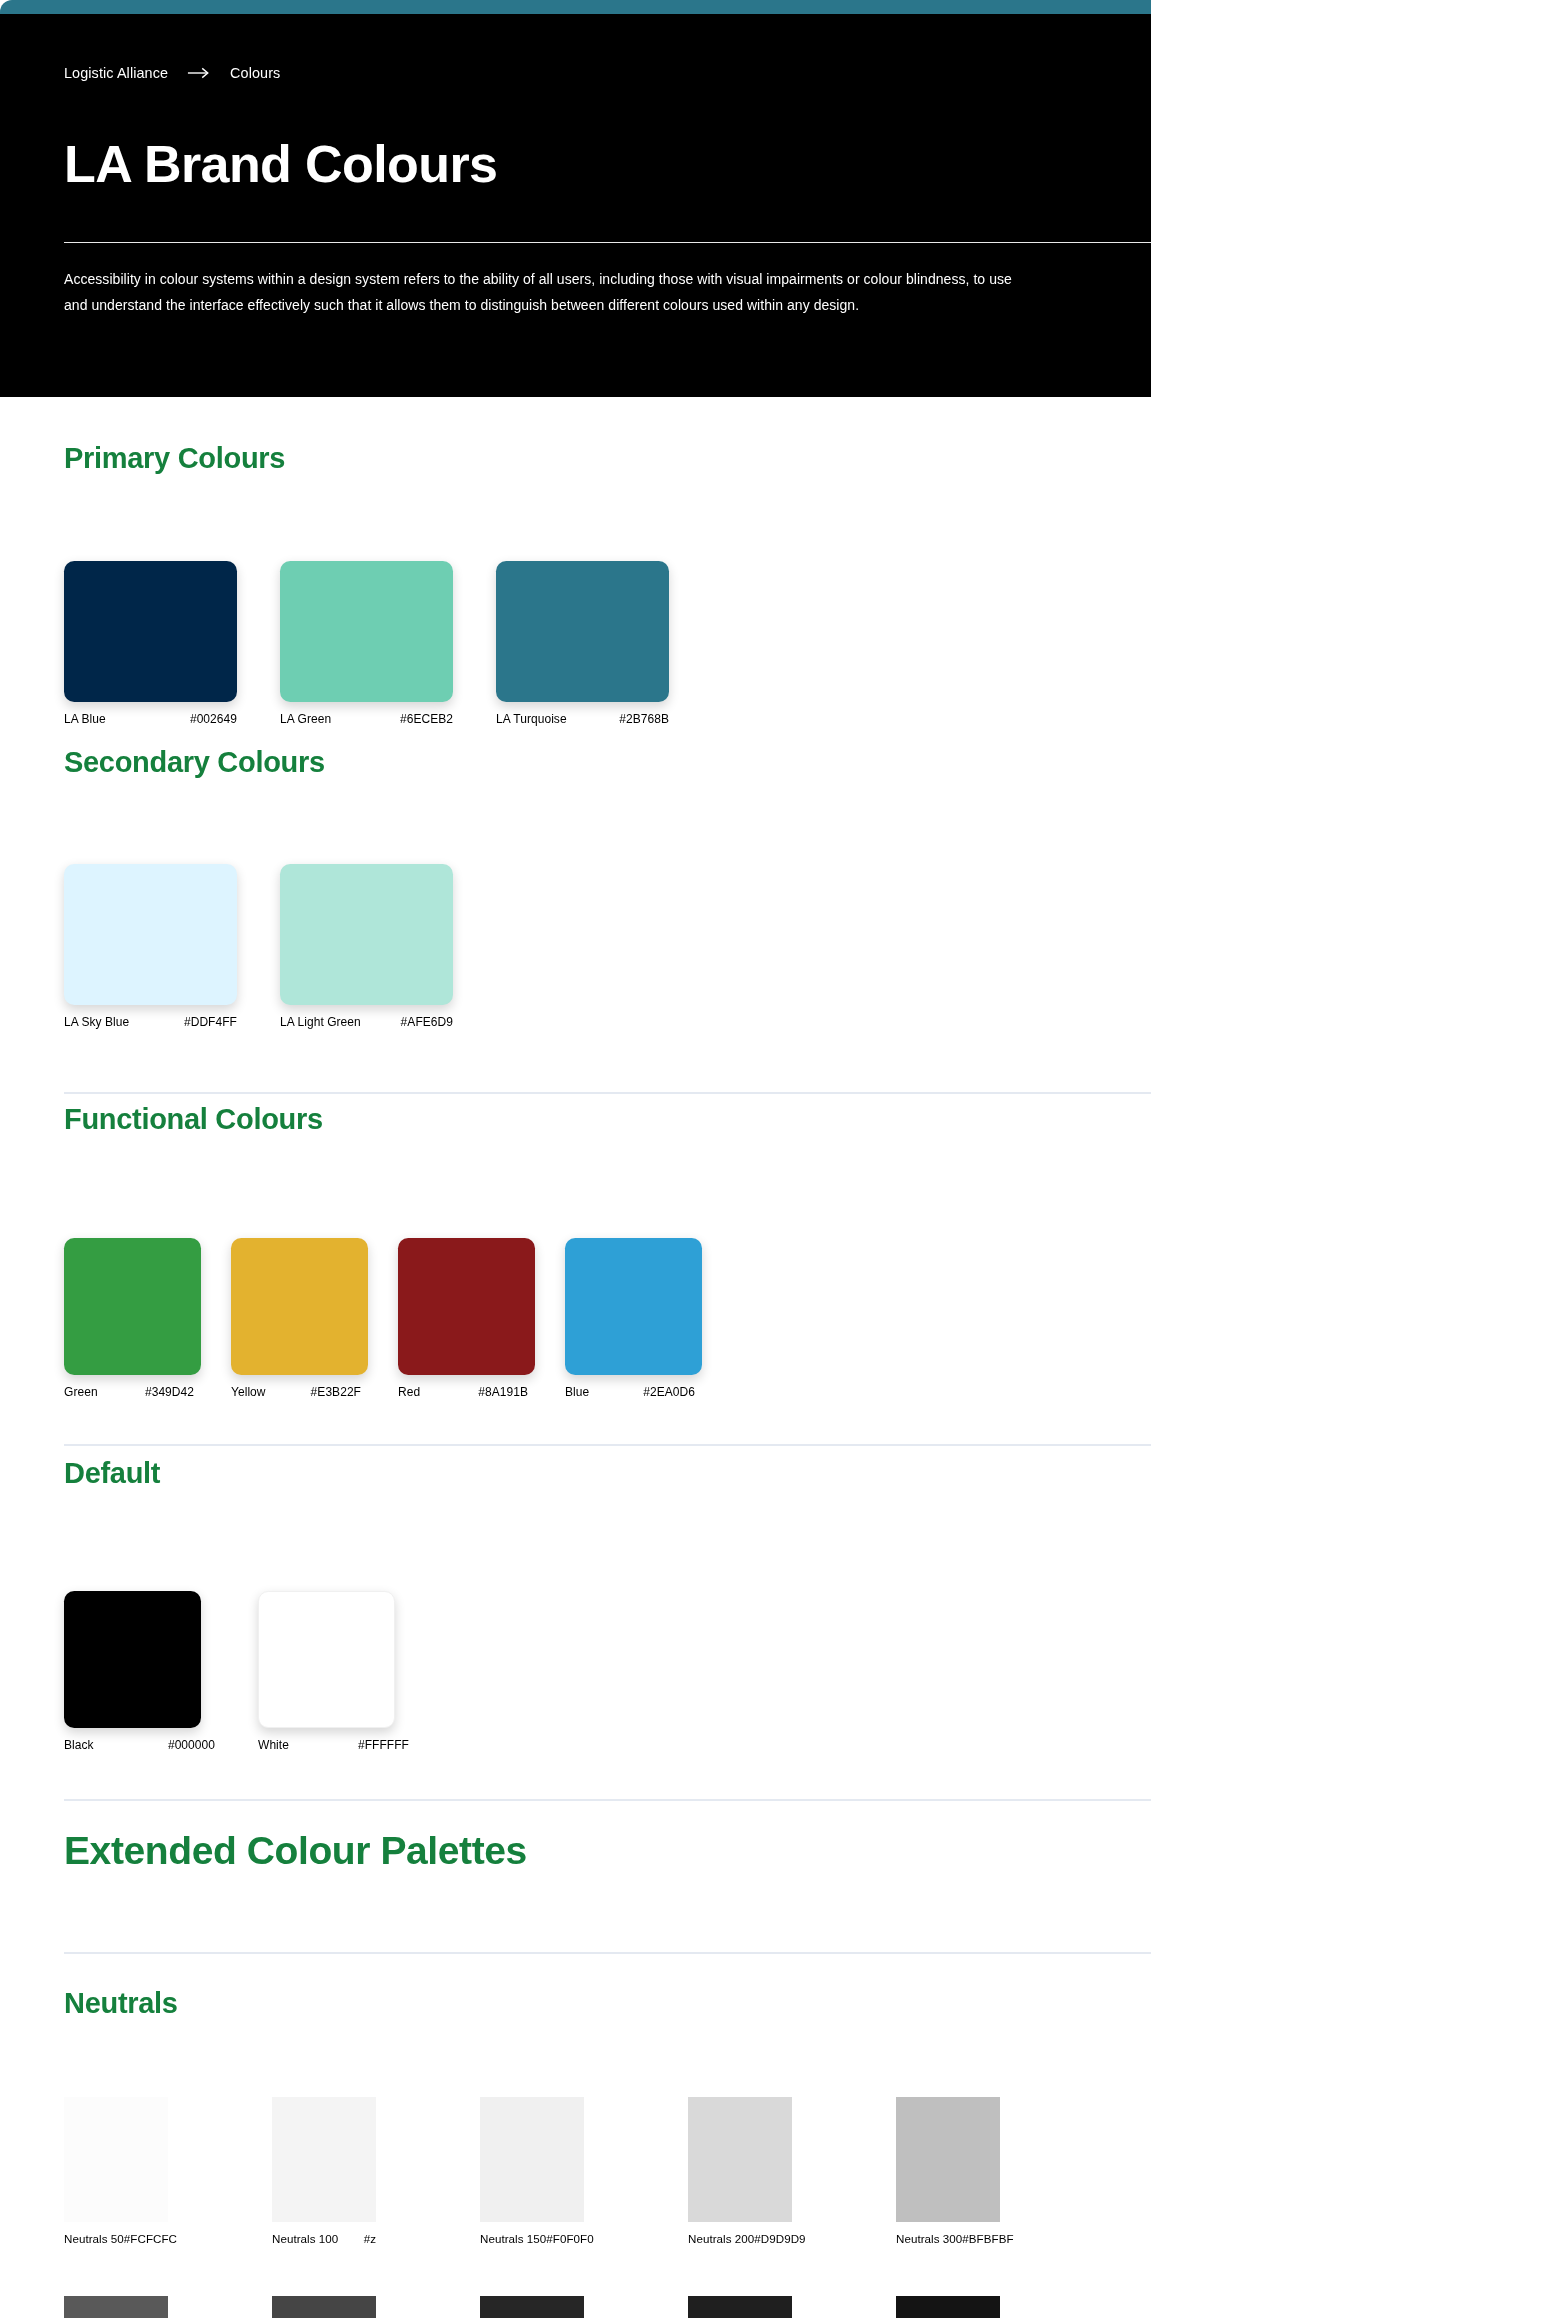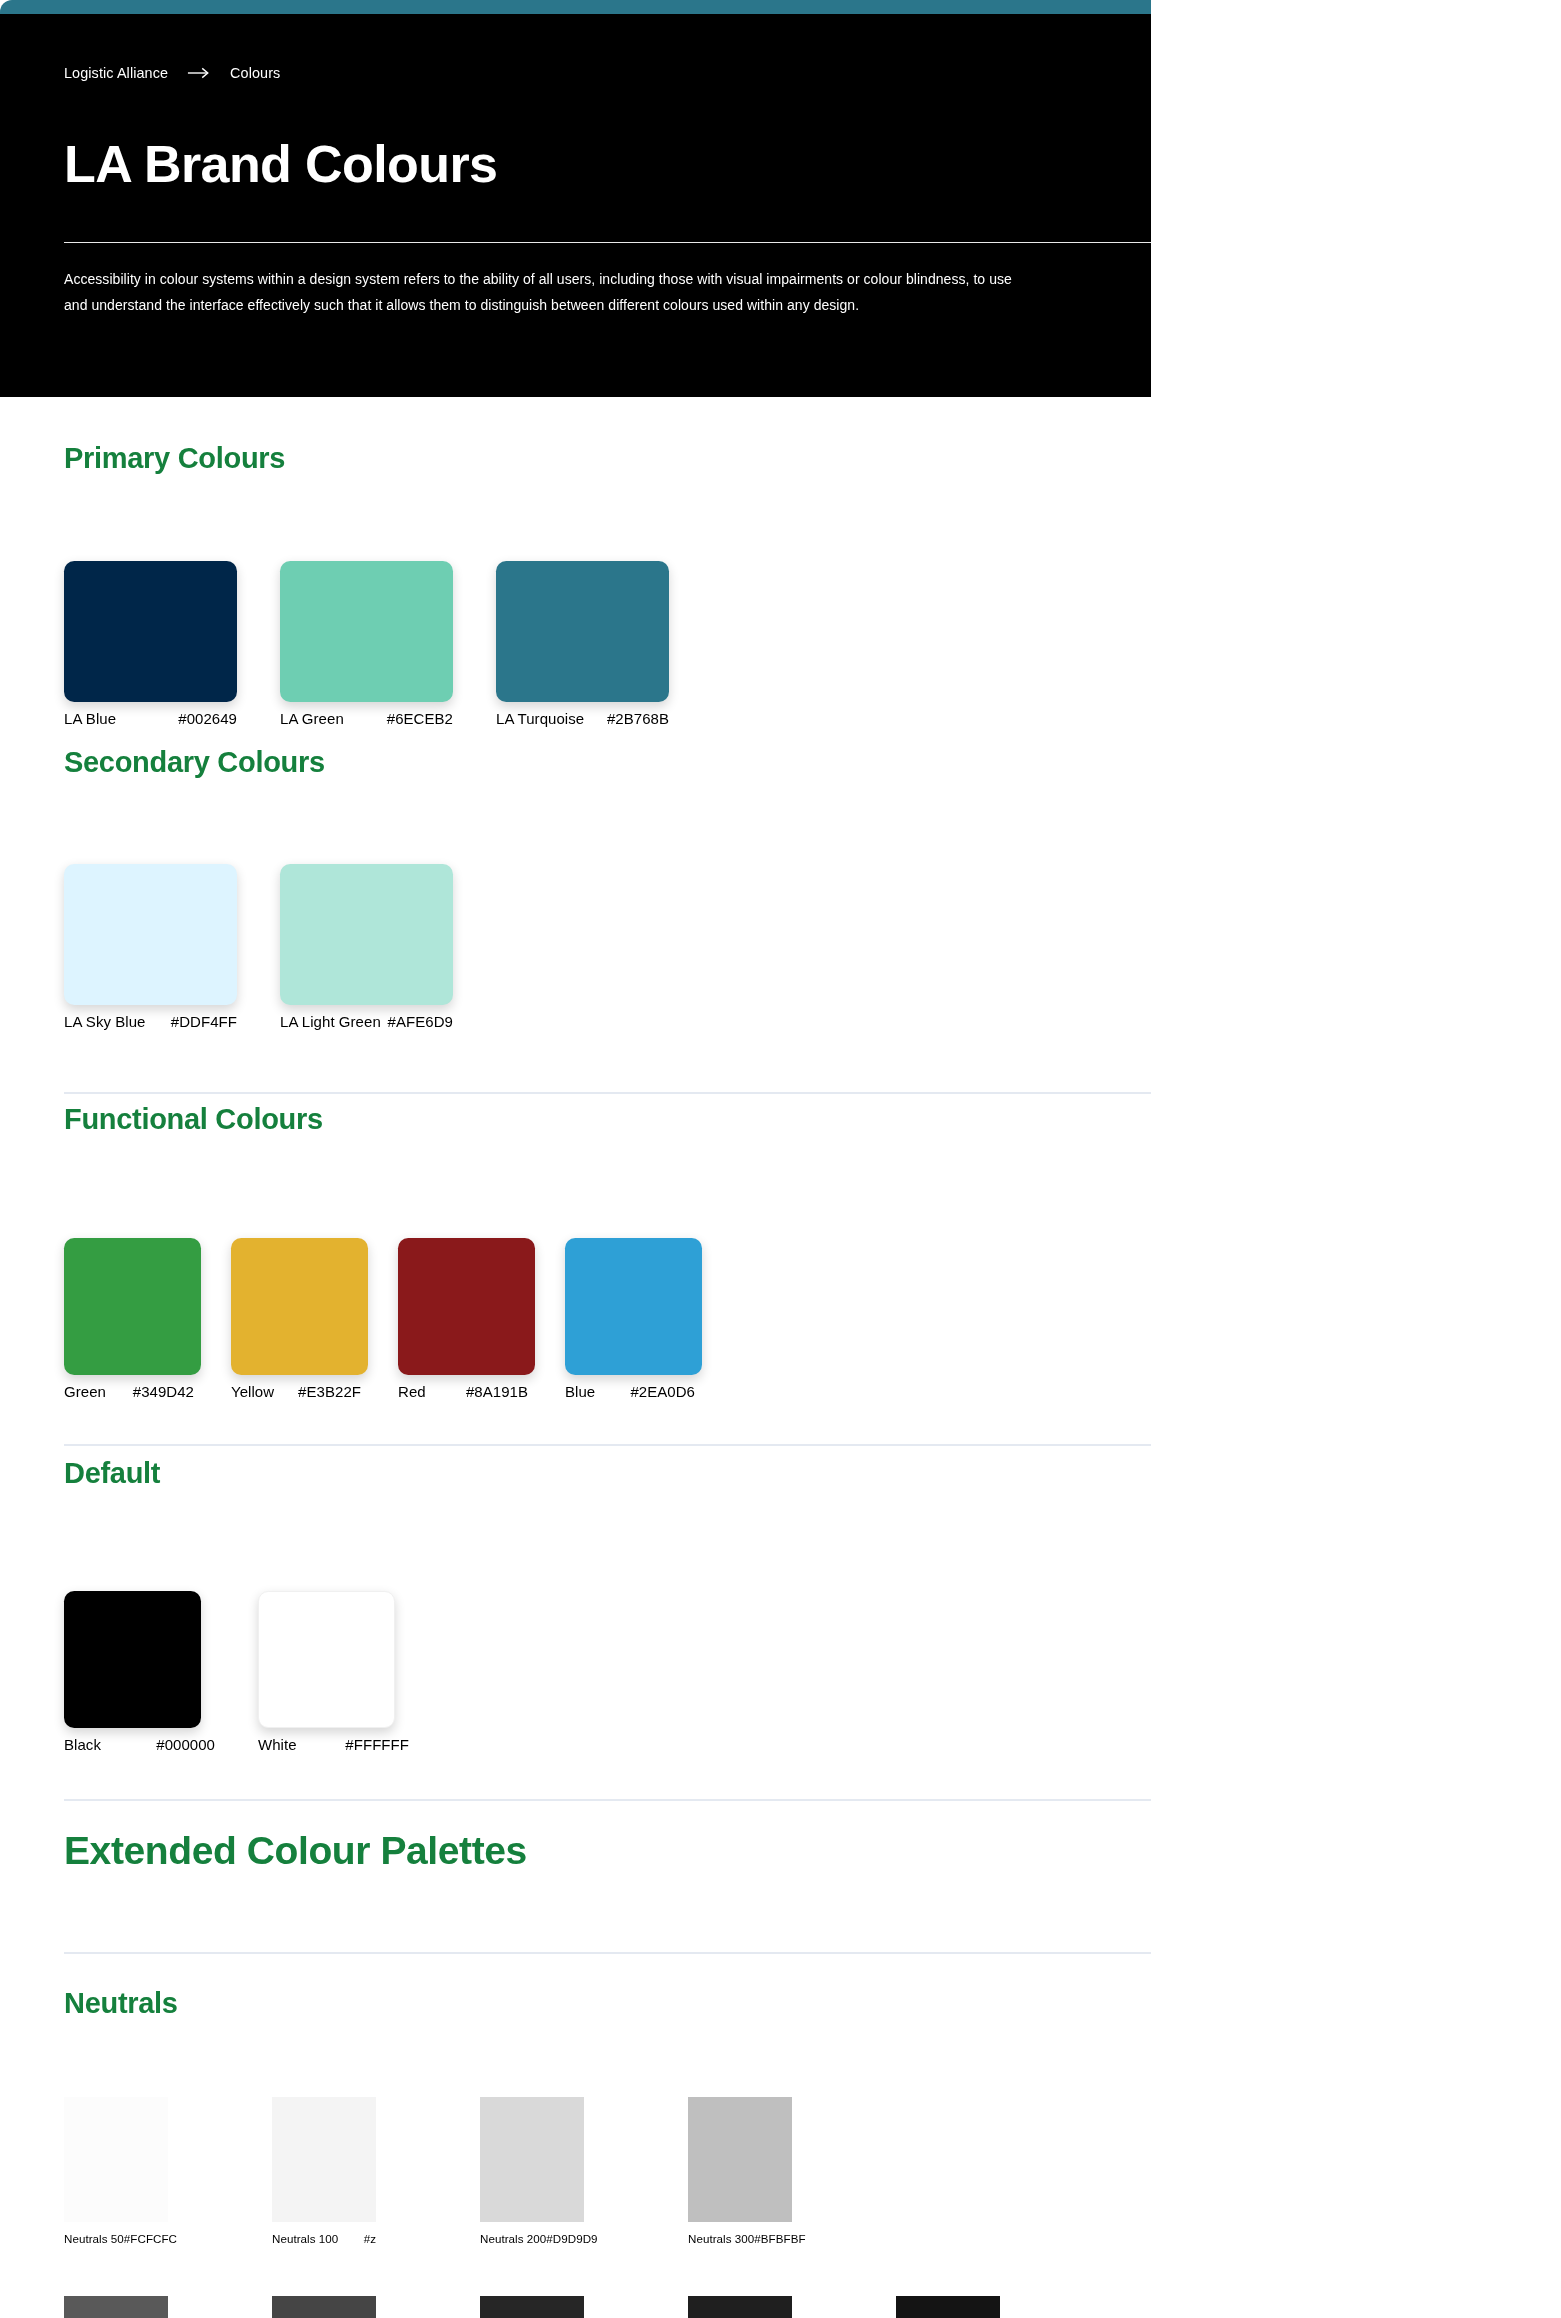--- a/index.html
+++ b/index.html
@@ -154,21 +154,21 @@
   }
   .chip-outline {
     border: 0.9px solid #F0F0F0;
   }
 
   .chip-meta {
     display: flex;
     justify-content: space-between;
     align-items: baseline;
     margin-top: 10.2px;
-    font-size: 15px;
+    font-size: 12px;
     line-height: 14px;
     color: #000000;
     letter-spacing: 0.05px;
   }
   .chip-name { white-space: nowrap; }
   .chip-hex  { white-space: nowrap; }
 
   
   .row-brand  .chip { width: 173px; height: 141px; }
   .row-brand  .swatch-cell { width: 173px; margin-right: 43px; }
@@ -345,20 +345,27 @@
       </div>
 
       <div class="swatch-cell">
         <div class="chip chip-flat" style="background:#F4F4F4"></div>
         <div class="chip-meta">
           <span class="chip-name">Neutrals 100</span>
           <span class="chip-hex">#z</span>
         </div>
       </div>
 
+      <div class="swatch-cell">
+        <div class="chip chip-flat" style="background:#F0F0F0"></div>
+        <div class="chip-meta">
+          <span class="chip-name">Neutrals 150</span>
+          <span class="chip-hex">#F0F0F0</span>
+        </div>
+      </div>
 
       <div class="swatch-cell">
         <div class="chip chip-flat" style="background:#D9D9D9"></div>
         <div class="chip-meta">
           <span class="chip-name">Neutrals 200</span>
           <span class="chip-hex">#D9D9D9</span>
         </div>
       </div>
 
       <div class="swatch-cell">

